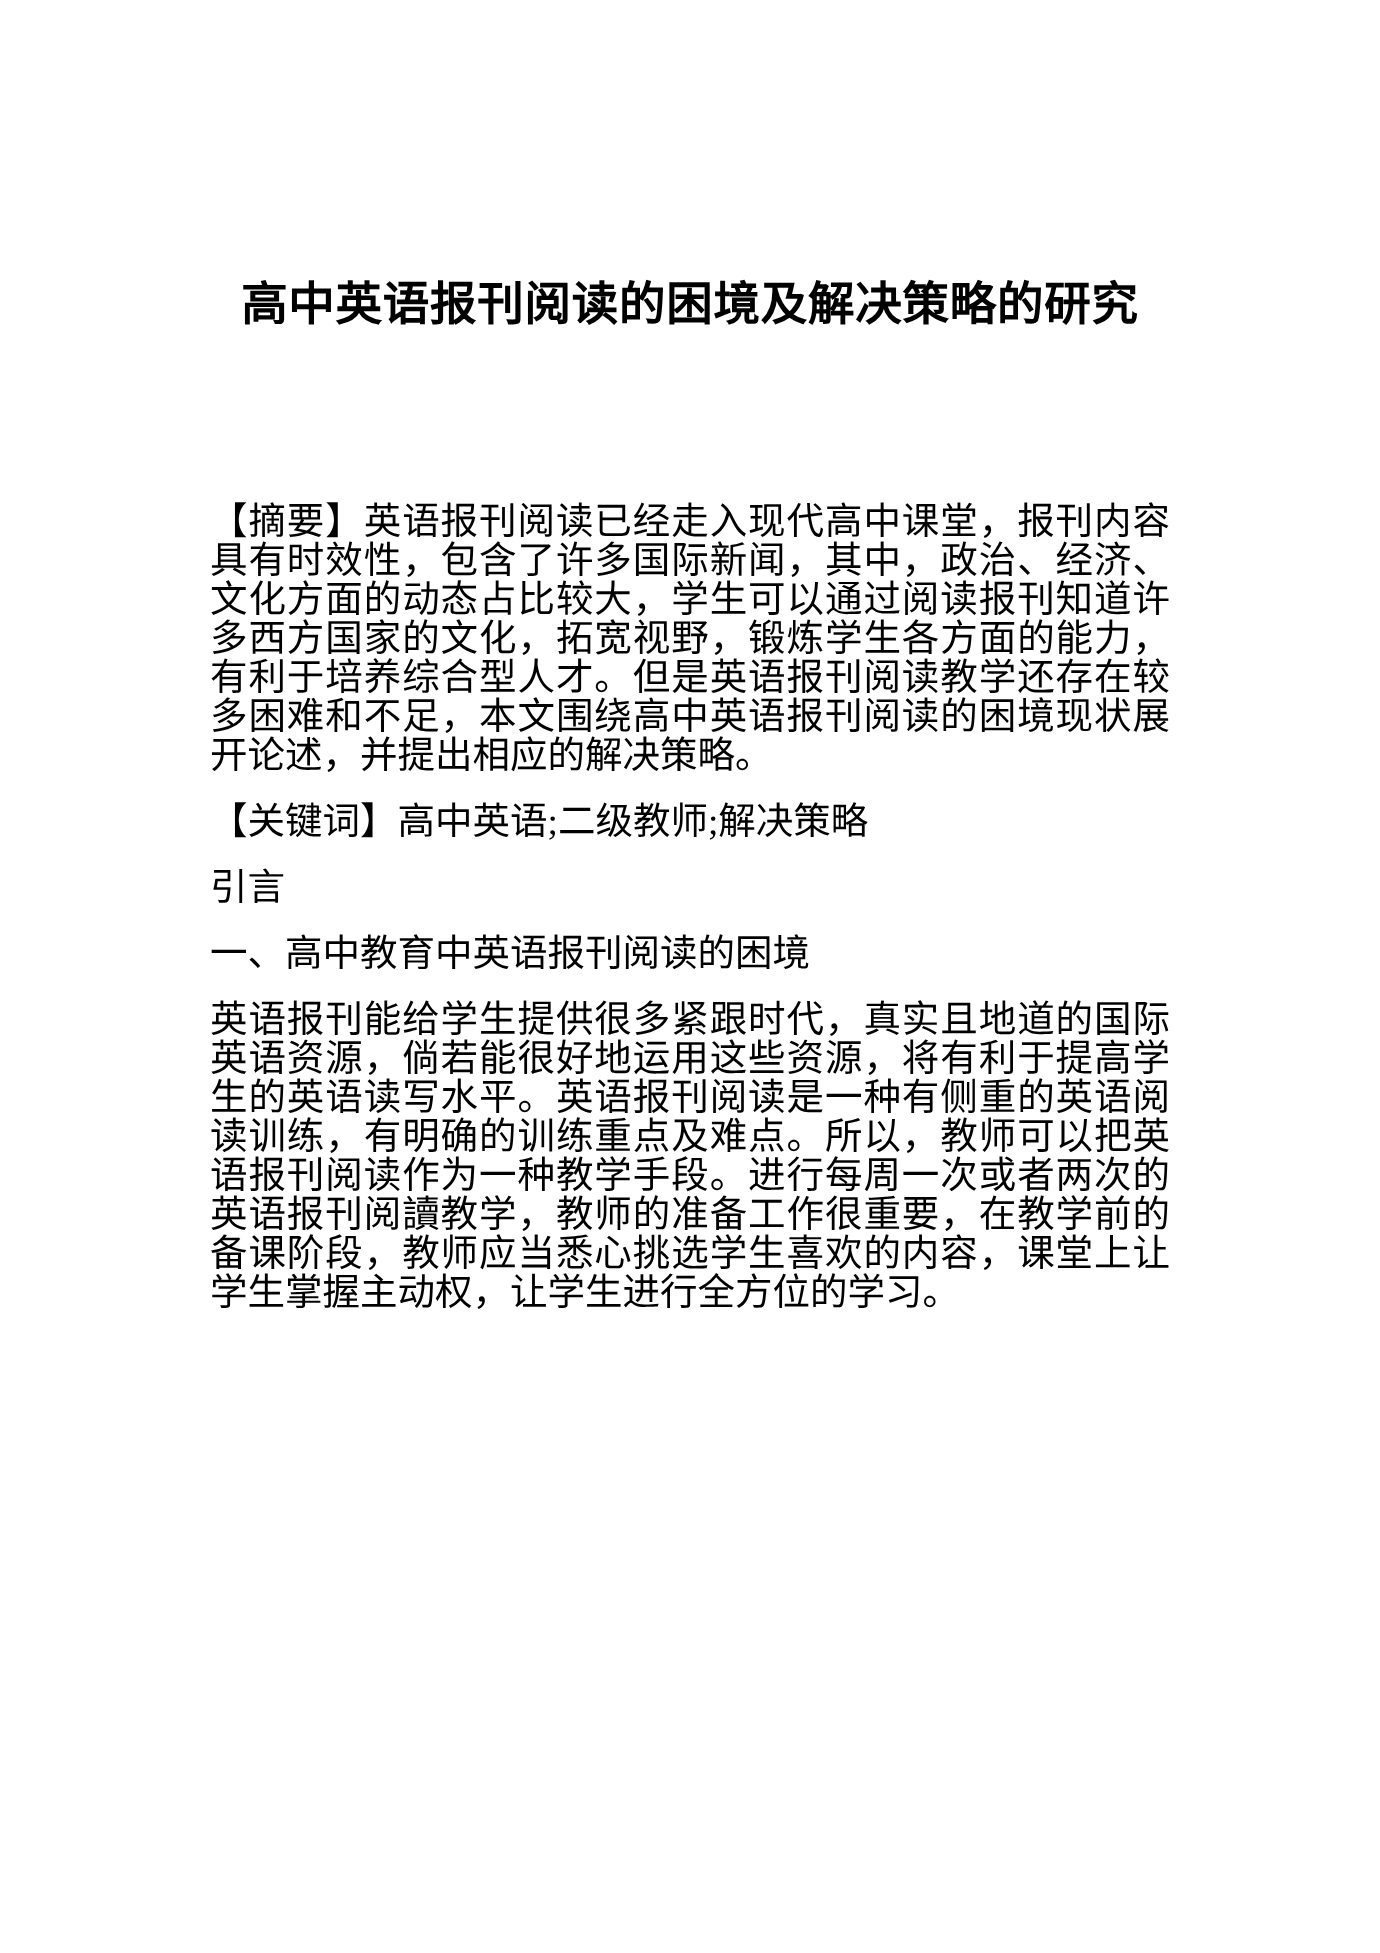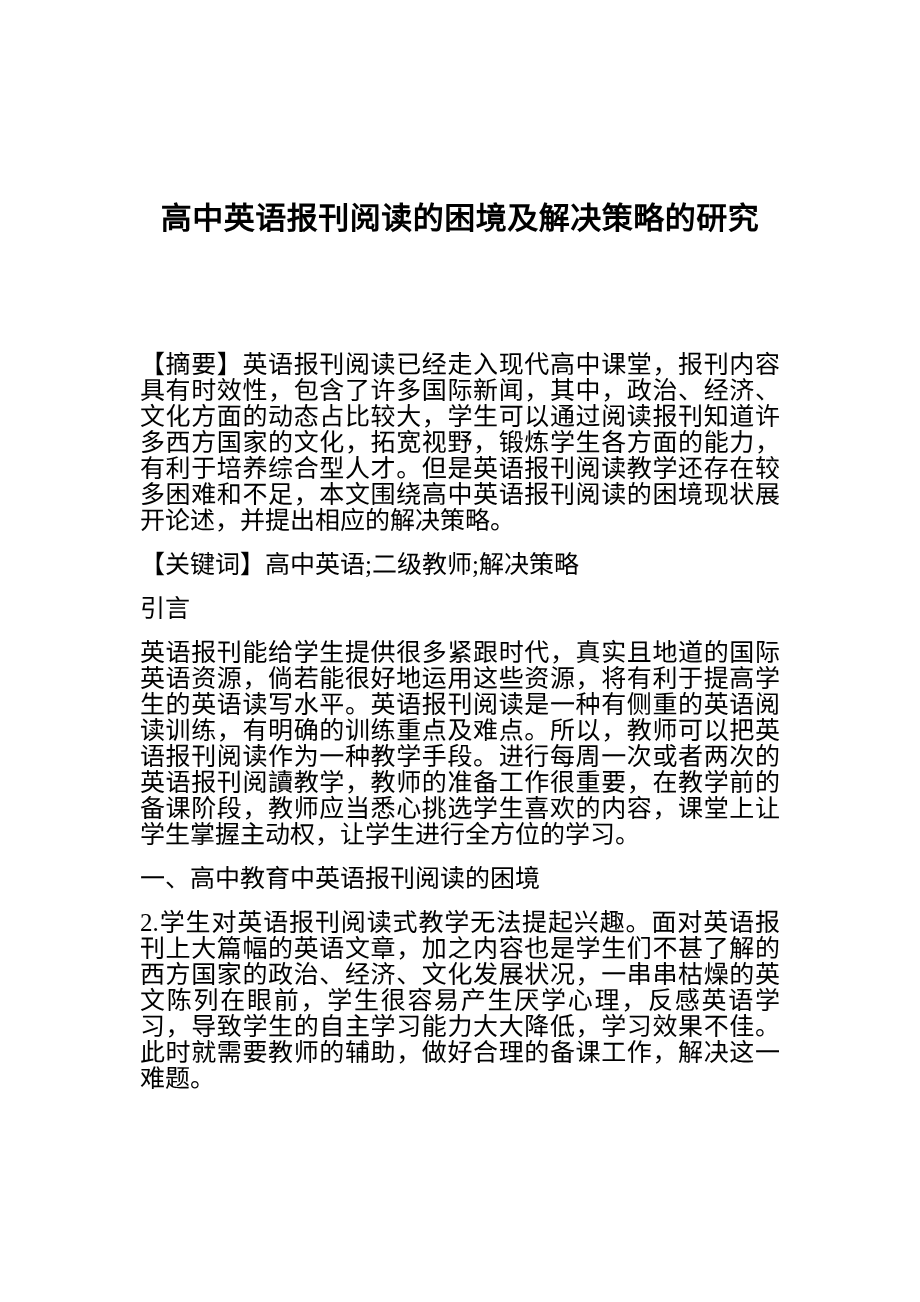--- a/index.html
+++ b/index.html
@@ -19,21 +19,21 @@
   .page {
     position: relative;
     width: 920px;
     height: 1302px;
     background: #ffffff;
     box-sizing: border-box;
   }
   .content {
     position: absolute;
     left: 140px;
-    top: 16px;
+    top: 0;
     width: 640px;
   }
   .doc-title {
     font-size: 31px;
     font-weight: bold;
     line-height: 42px;
     text-align: center;
     margin: 0;
     padding-top: 182px;
     letter-spacing: 0.5px;
@@ -65,21 +65,20 @@
 
     <div class="spacer-after-title"></div>
 
     <p class="para">【摘要】英语报刊阅读已经走入现代高中课堂，报刊内容具有时效性，包含了许多国际新闻，其中，政治、经济、文化方面的动态占比较大，学生可以通过阅读报刊知道许多西方国家的文化，拓宽视野，锻炼学生各方面的能力，有利于培养综合型人才。但是英语报刊阅读教学还存在较多困难和不足，本文围绕高中英语报刊阅读的困境现状展开论述，并提出相应的解决策略。</p>
 
     <p class="para">【关键词】高中英语;二级教师;解决策略</p>
 
 
     <p class="para">引言</p>
 
+    <p class="para">一、高中教育中英语报刊阅读的困境</p>
+
     <p class="para">英语报刊能给学生提供很多紧跟时代，真实且地道的国际英语资源，倘若能很好地运用这些资源，将有利于提高学生的英语读写水平。英语报刊阅读是一种有侧重的英语阅读训练，有明确的训练重点及难点。所以，教师可以把英语报刊阅读作为一种教学手段。进行每周一次或者两次的英语报刊阅讀教学，教师的准备工作很重要，在教学前的备课阶段，教师应当悉心挑选学生喜欢的内容，课堂上让学生掌握主动权，让学生进行全方位的学习。</p>
 
-    <p class="para">一、高中教育中英语报刊阅读的困境</p>
 
-
-    <p class="para">2.学生对英语报刊阅读式教学无法提起兴趣。面对英语报刊上大篇幅的英语文章，加之内容也是学生们不甚了解的西方国家的政治、经济、文化发展状况，一串串枯燥的英文陈列在眼前，学生很容易产生厌学心理，反感英语学习，导致学生的自主学习能力大大降低，学习效果不佳。此时就需要教师的辅助，做好合理的备课工作，解决这一难题。</p>
 
   </div>
 </div>
 
 </body></html>

